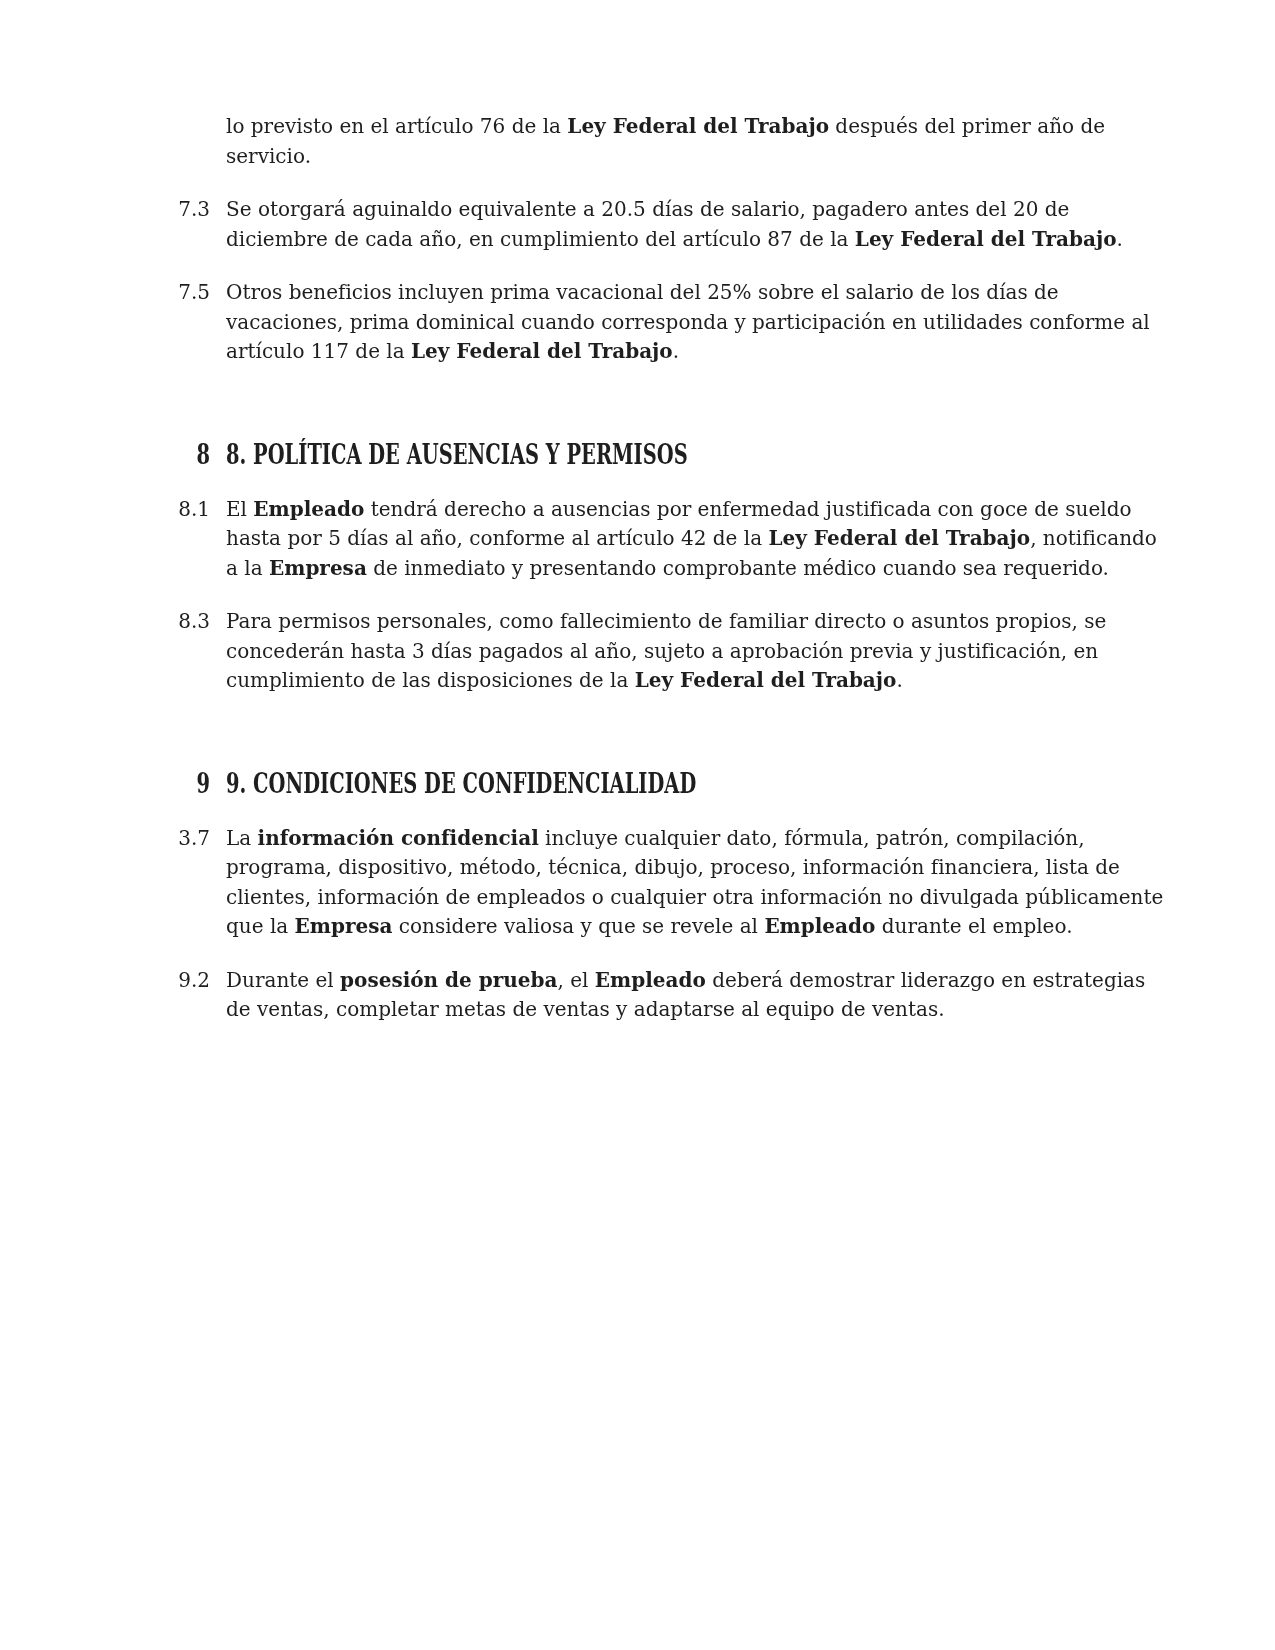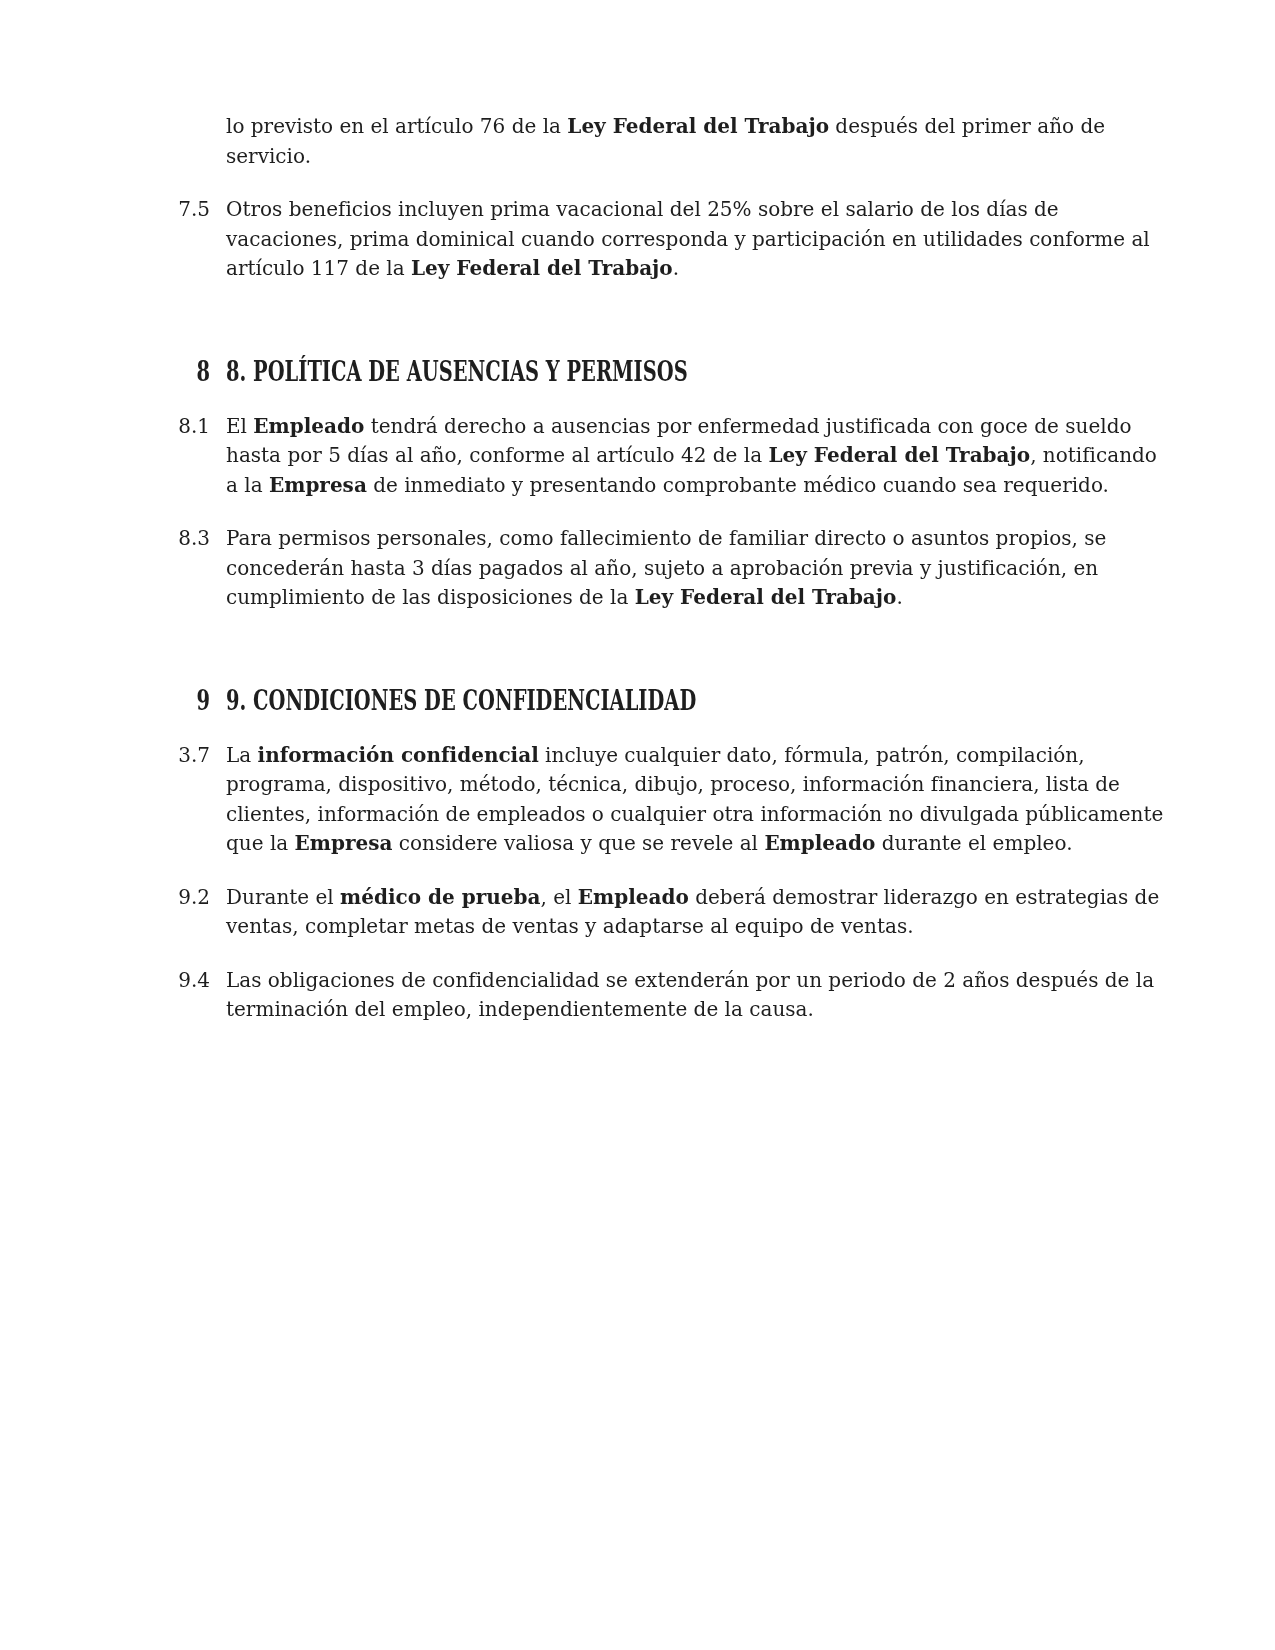--- a/index.html
+++ b/index.html
@@ -66,20 +66,24 @@
 </head>
 <body>
 
 <div class="page" style="background: rgb(255, 255, 255); color: rgb(30, 30, 30);">
   <div class="content">
   <div class="row continuation">
     <div class="num"></div>
     <div class="body">lo previsto en el artículo 76 de la <b>Ley Federal del Trabajo</b> después del primer año de servicio.</div>
   </div>
 
+  <div class="row clause">
+    <div class="num">7.3</div>
+    <div class="body">Se otorgará aguinaldo equivalente a 20.5 días de salario, pagadero antes del 20 de diciembre de cada año, en cumplimiento del artículo 87 de la <b>Ley Federal del Trabajo</b>.</div>
+  </div>
 
 
   <div class="row clause">
     <div class="num">7.5</div>
     <div class="body">Otros beneficios incluyen prima vacacional del 25% sobre el salario de los días de vacaciones, prima dominical cuando corresponda y participación en utilidades conforme al artículo 117 de la <b>Ley Federal del Trabajo</b>.</div>
   </div>
 
   <div class="row heading">
     <div class="num">8</div>
     <div class="body"><b>8. POLÍTICA DE AUSENCIAS Y PERMISOS</b></div>
@@ -101,23 +105,19 @@
     <div class="body"><b>9. CONDICIONES DE CONFIDENCIALIDAD</b></div>
   </div>
 
   <div class="row clause">
     <div class="num">3.7</div>
     <div class="body">La <b>información confidencial</b> incluye cualquier dato, fórmula, patrón, compilación, programa, dispositivo, método, técnica, dibujo, proceso, información financiera, lista de clientes, información de empleados o cualquier otra información no divulgada públicamente que la <b>Empresa</b> considere valiosa y que se revele al <b>Empleado</b> durante el empleo.</div>
   </div>
 
   <div class="row clause">
     <div class="num">9.2</div>
-    <div class="body">Durante el <b>médico de prueba</b>, el <b>Empleado</b> deberá demostrar liderazgo en estrategias de ventas, completar metas de ventas y adaptarse al equipo de ventas.</div>
+    <div class="body">Durante el <b>posesión de prueba</b>, el <b>Empleado</b> deberá demostrar liderazgo en estrategias de ventas, completar metas de ventas y adaptarse al equipo de ventas.</div>
   </div>
 
 
-  <div class="row clause">
-    <div class="num">9.4</div>
-    <div class="body">Las obligaciones de confidencialidad se extenderán por un periodo de 2 años después de la terminación del empleo, independientemente de la causa.</div>
-  </div>
 
 </div>
 </div>
 
 </body></html>

